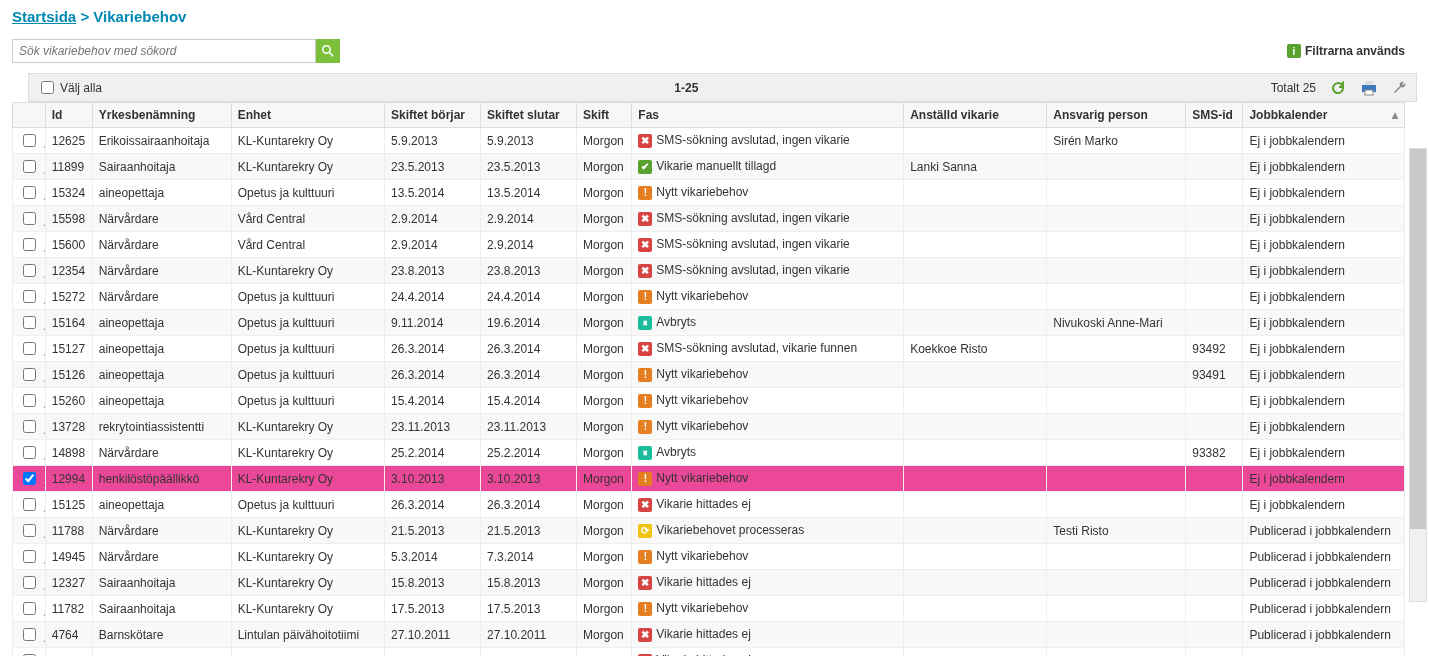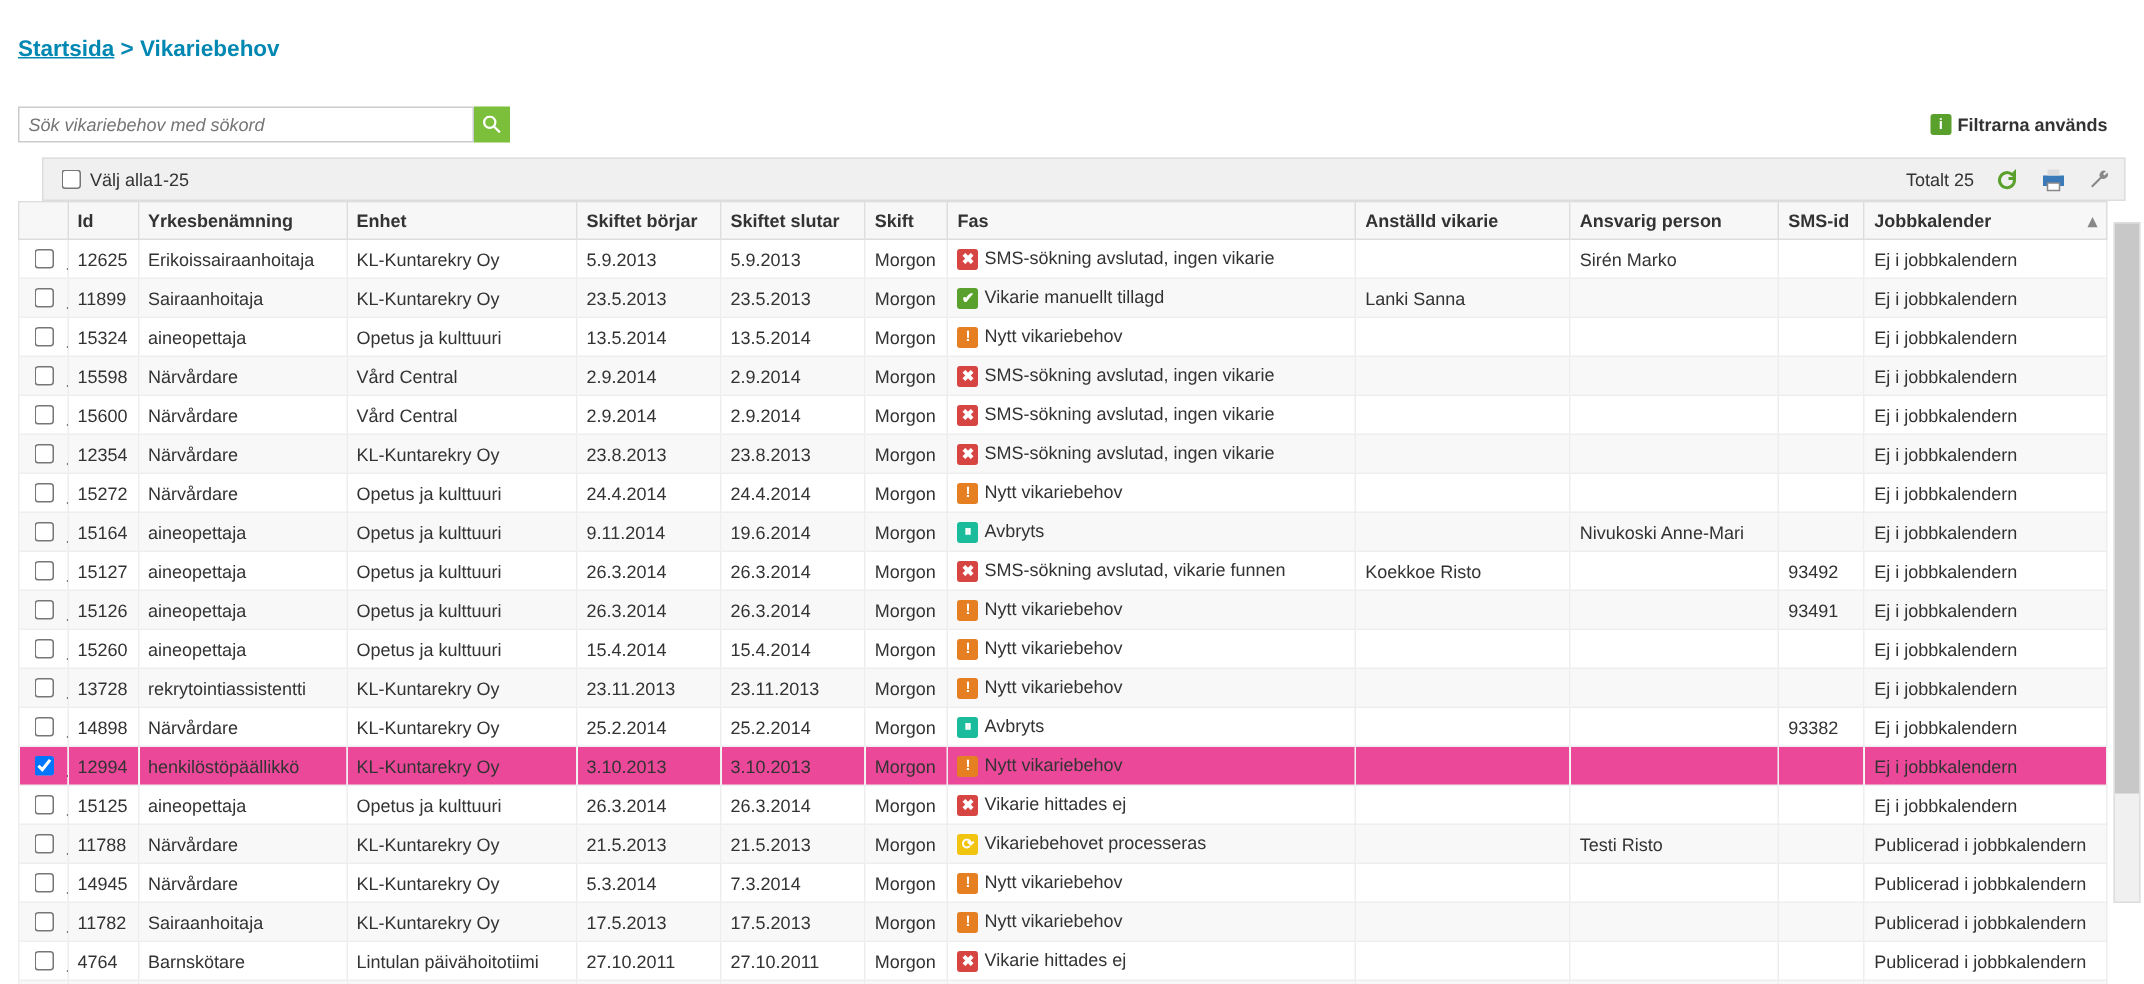--- a/index.html
+++ b/index.html
@@ -1,29 +1,29 @@
 <!DOCTYPE html>
 <html><head>
 <meta charset="utf-8">
 <style>
   html,body{margin:0;padding:0;font-family:Arial,Helvetica,sans-serif;font-size:12px;color:#333;background:#fff;width:1429px}
   a{color:#0088b3;text-decoration:none}
-  .breadcrumb{padding:24px 12px;font-size:15px;font-weight:bold;color:#0088b3}
+  .breadcrumb{padding:8px 12px;font-size:15px;font-weight:bold;color:#0088b3}
   .breadcrumb a{text-decoration:underline}
   .toolbar{display:flex;padding:6px 12px}
   .search-wrap{display:flex}
   .search-wrap input{width:290px;height:22px;border:1px solid #ccc;padding:0 6px;font-size:12px;color:#666;font-style:italic}
   .search-btn{width:24px;height:24px;background:#7bbf3a;display:flex;align-items:center;justify-content:center;cursor:pointer}
   .spacer{flex:1}
   .filters-used{display:flex;align-items:center;gap:4px;font-weight:bold;color:#333;padding-right:12px}
   .info-badge{display:inline-flex;width:14px;height:14px;background:#5aa02c;color:#fff;border-radius:2px;align-items:center;justify-content:center;font-weight:bold;font-size:10px}
   .list-header{display:flex;align-items:center;background:#f0f0f0;border:1px solid #ddd;padding:4px 8px;margin:4px 12px 0 28px}
   .list-header .chk{margin-right:6px}
   .list-header .title{font-size:12px}
-  .list-header .count{flex:1;text-align:left;font-weight:normal}
+  .list-header .count{flex:1;text-align:center;font-weight:bold}
   .list-header .right{display:flex;align-items:center;gap:14px}
   .icon-btn{cursor:pointer;display:inline-flex;align-items:center}
   table{border-collapse:collapse;width:calc(100% - 36px);margin:0 12px;table-layout:fixed}
   thead th{background:#f7f7f7;border:1px solid #ddd;text-align:left;padding:5px 6px;font-weight:bold;font-size:12px;white-space:nowrap;overflow:hidden}
   tbody td{border:1px solid #eee;padding:3px 6px;font-size:12px;white-space:nowrap;overflow:hidden;text-overflow:ellipsis}
   tbody tr:nth-child(even){background:#f8f8f8}
   tbody tr.selected{background:#ec4899}
   .chk-cell{width:28px;text-align:center}
   .badge{display:inline-flex;width:14px;height:14px;border-radius:2px;align-items:center;justify-content:center;color:#fff;font-size:10px;font-weight:bold;margin-right:4px;vertical-align:middle}
   .b-red{background:#d64541}
@@ -354,20 +354,34 @@
         <td>7.3.2014</td>
         <td>Morgon</td>
         <td><span class="badge b-orange">!</span>Nytt vikariebehov</td>
         <td></td>
         <td></td>
         <td></td>
         <td>Publicerad i jobbkalendern</td>
       </tr>
       <tr>
         <td class="chk-cell"><input type="checkbox" style=""></td>
+        <td>12327</td>
+        <td>Sairaanhoitaja</td>
+        <td>KL-Kuntarekry Oy</td>
+        <td>15.8.2013</td>
+        <td>15.8.2013</td>
+        <td>Morgon</td>
+        <td><span class="badge b-red">✖</span>Vikarie hittades ej</td>
+        <td></td>
+        <td></td>
+        <td></td>
+        <td>Publicerad i jobbkalendern</td>
+      </tr>
+      <tr>
+        <td class="chk-cell"><input type="checkbox" style=""></td>
         <td>11782</td>
         <td>Sairaanhoitaja</td>
         <td>KL-Kuntarekry Oy</td>
         <td>17.5.2013</td>
         <td>17.5.2013</td>
         <td>Morgon</td>
         <td><span class="badge b-orange">!</span>Nytt vikariebehov</td>
         <td></td>
         <td></td>
         <td></td>

